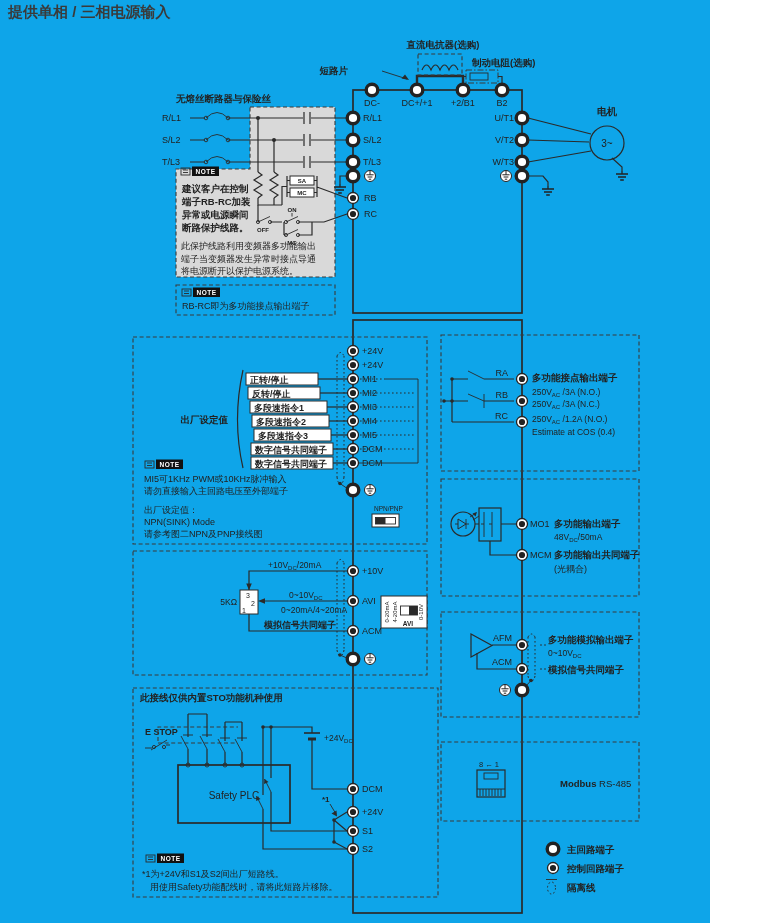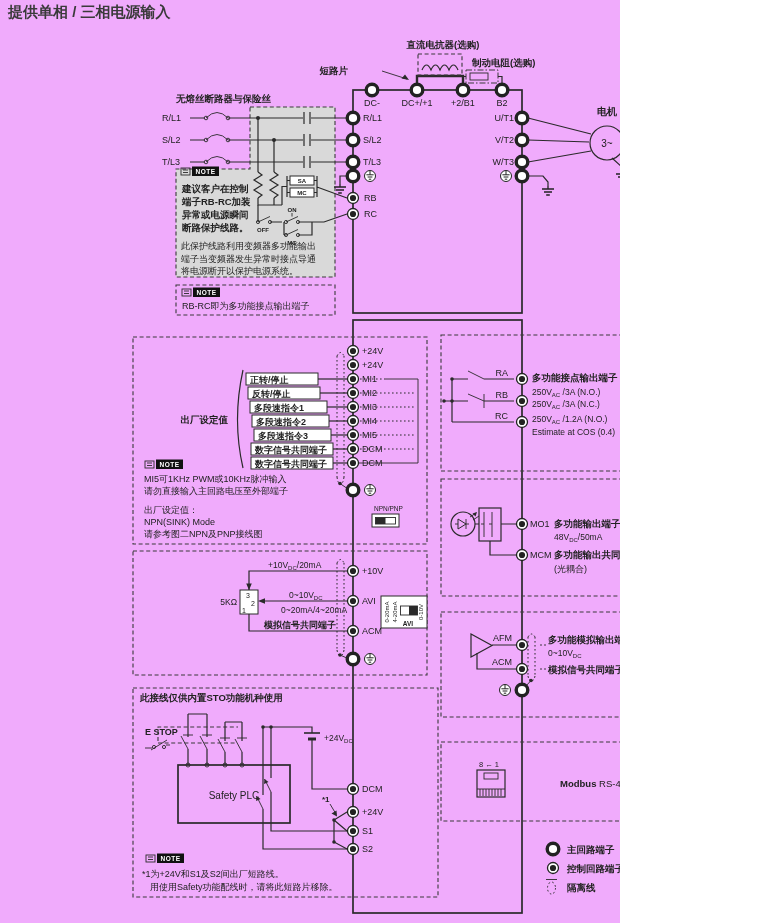--- a/index.html
+++ b/index.html
@@ -1,16 +1,16 @@
 <!DOCTYPE html>
 <html><head>
 <meta charset="utf-8">
 <style>
   html,body{margin:0;padding:0;background:#ffffff;}
-  .page{position:relative;width:620px;height:923px;background:#f0abfc;overflow:hidden;
+  .page{position:relative;width:710px;height:923px;background:#0ea5e9;overflow:hidden;
         font-family:"Liberation Sans",sans-serif;}
   svg{position:absolute;left:0;top:0;}
   svg text{fill:#222;font-family:"Liberation Sans",sans-serif;}
   .t15{font-size:15px;font-weight:bold;fill:#3a3a3a;}
   .t10{font-size:10px;}
   .t95{font-size:9.5px;}
   .t9{font-size:9px;}
   .t85{font-size:8.5px;}
   .t8{font-size:8px;}
   .t75{font-size:7.5px;}

